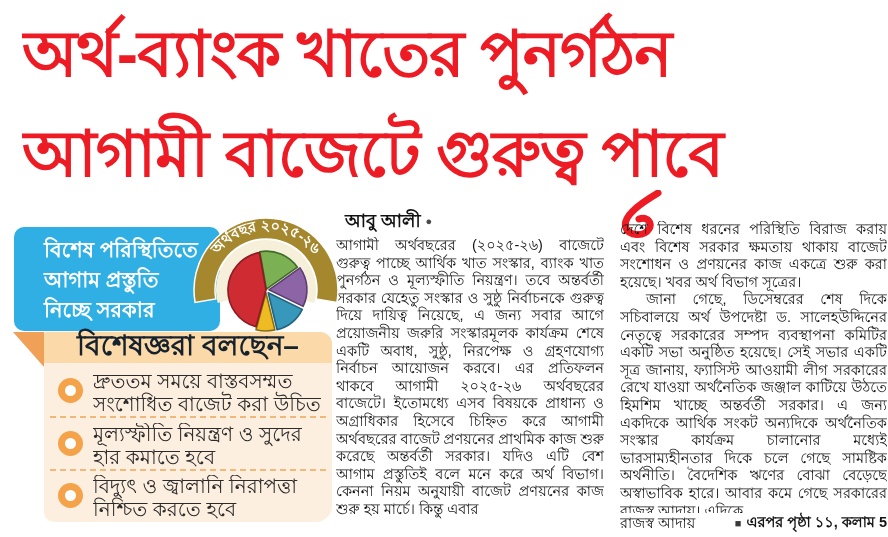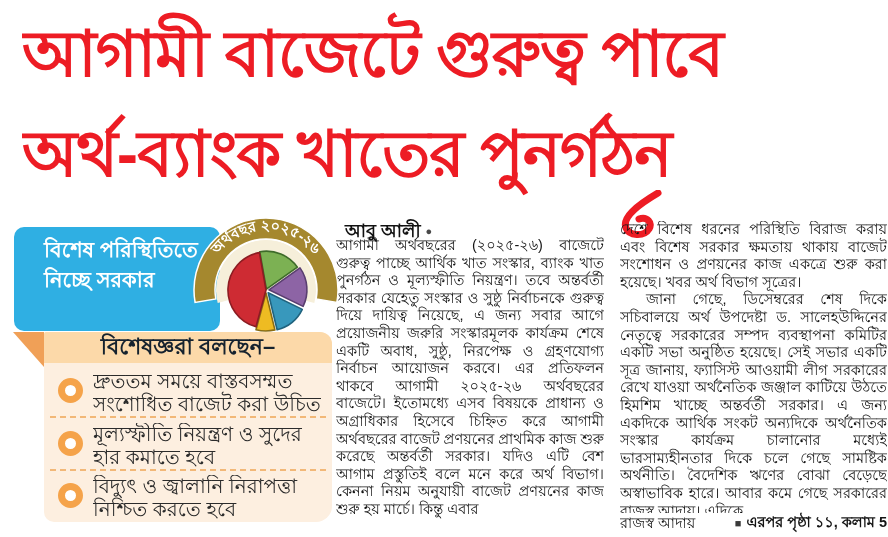--- a/index.html
+++ b/index.html
@@ -17,57 +17,58 @@
   .cyanbox div{color:#fff;font-weight:700;font-size:21px;line-height:30px;white-space:nowrap;}
   
   .infographic{position:absolute;left:190px;top:210px;width:152px;height:132px;z-index:3;}
   
   .expertsbox{position:absolute;left:44px;top:332px;width:288px;height:190px;
               border-radius:2px 12px 16px 10px;box-sizing:border-box;}
   .fold{position:absolute;left:13px;top:332px;width:31px;height:35px;
         clip-path:polygon(0 0,100% 0,100% 100%);}
   .expband{position:absolute;left:0;top:0;width:100%;height:31px;border-radius:2px 12px 0 0;
            display:flex;align-items:center;justify-content:center;}
-  .expband span{font-weight:700;font-size:22px;color:#15222e;}
+  .expband span{font-weight:700;font-size:28px;color:#15222e;}
   .expitem{position:absolute;left:10px;width:268px;display:flex;align-items:flex-start;}
   .ring{width:11px;height:11px;border-radius:50%;background:#fff;border:7px solid #f5a34a;
         margin:8px 10px 0 4px;flex:0 0 auto;}
   .expitem p{margin:0;font-weight:400;font-size:20px;line-height:23px;color:#2b2b2b;width:228px;
              overflow:hidden;max-height:48px;}
   .dash{position:absolute;left:6px;width:276px;border-top:2px dashed #f2b878;}
   
-  .byline{position:absolute;left:345px;top:217px;font-weight:700;font-size:18px;color:#111;}
+  .byline{position:absolute;left:345px;top:207px;font-weight:700;font-size:18px;color:#111;}
   .byline .dot{font-size:11px;color:#4a4a4a;vertical-align:2px;}
   .col{position:absolute;font-size:14.5px;line-height:17.6px;text-align:justify;color:#141414;
        overflow:hidden;}
   #col1{left:336px;top:237px;width:268px;height:299px;}
   #col2{left:620px;top:221px;width:267px;height:316px;}
   #col2 .paras{height:292px;overflow:hidden;}
   .p2{text-indent:26px;margin-top:0;}
   .col p{margin:0;}
   .lastline{position:absolute;left:0;top:293px;width:267px;display:flex;
             justify-content:space-between;align-items:flex-end;}
   .contnote{font-weight:700;}
   .sqr{font-size:11px;color:#3a3a3a;margin-right:5px;}
 </style>
 </head>
 <body>
 
 <div id="page">
 
   <div class="headline" style="color: rgb(237, 28, 36);">
+    <div>অর্থ-ব্যাংক খাতের পুনর্গঠন</div>
     <div>আগামী বাজেটে গুরুত্ব পাবে</div>
-    <div>অর্থ-ব্যাংক খাতের পুনর্গঠন</div>
   </div>
   <svg class="flourish" width="55" height="50">
     <path d="M46,3 C24,16 10,28 14,38 C17,46 32,47 37,39 C41,33 35,26 27,29" fill="none" stroke="#ed1c24" stroke-width="7" stroke-linecap="round"></path>
   </svg>
 
   <div class="cyanbox" id="cyanbox" style="background: rgb(47, 175, 227);">
     <div>বিশেষ পরিস্থিতিতে</div>
+    <div>আগাম প্রস্তুতি</div>
     <div>নিচ্ছে সরকার</div>
   </div>
 
   <svg class="infographic" viewBox="0 0 152 132">
     <path id="cream-sector" d="M76,80 L27.7,92.9 A50,50 0 1 1 124.3,92.9 Z" fill="#f6efda"></path>
     <path id="arch-band" d="M5.1,92.5 A72,72 0 1 1 146.9,92.5 L126.2,88.9 A51,51 0 1 0 25.8,88.9 Z" stroke="#ffffff" stroke-width="1.5" fill="#a5882e"></path>
     <path id="arch-text-path" d="M16.4,87.3 A60,60 0 1 1 135.6,87.3" fill="none"></path>
     <text font-size="14.5" font-weight="bold" fill="#ffffff">
       <textPath href="#arch-text-path" startOffset="50%" text-anchor="middle">অর্থবছর ২০২৫-২৬</textPath>
     </text>

